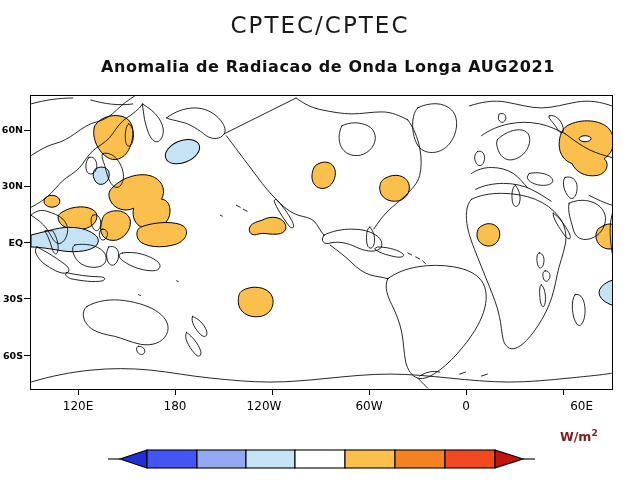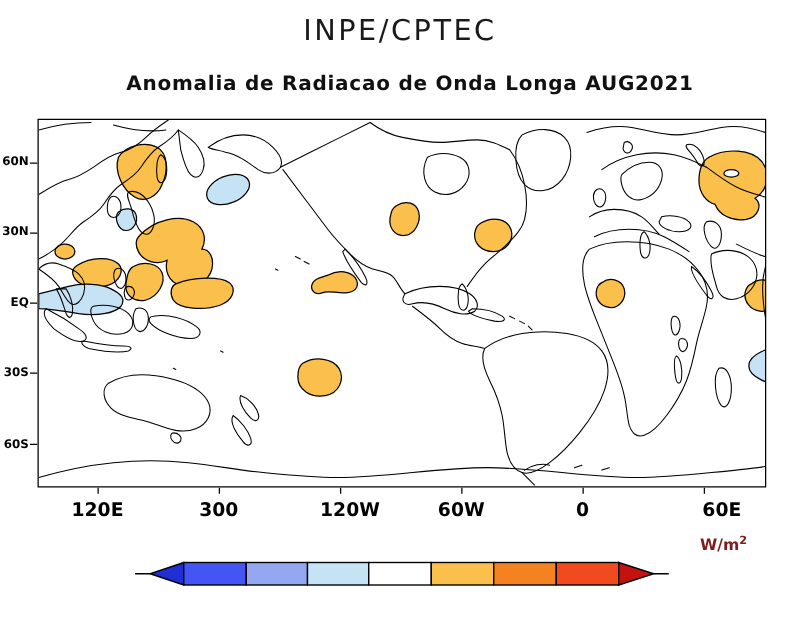--- a/index.html
+++ b/index.html
@@ -29,57 +29,57 @@
   #map-svg{position:absolute;left:0;top:0;width:100%;height:100%;display:block;}
 
   
   .ylab{
     position:absolute;right:617px;width:40px;text-align:right;
     font-size:9.5px;font-weight:700;color:#000;
   }
   .ytick{position:absolute;left:24px;width:6px;height:1.4px;background:#000;}
   .xlab{
     position:absolute;text-align:center;width:60px;margin-left:-30px;
-    font-size:15px;font-weight:700;color:#000;
+    font-size:12px;font-weight:400;color:#000;
   }
   .xtick{position:absolute;top:390px;width:1.4px;height:5px;background:#000;}
 
   
   #cbar-wrap{position:absolute;left:0;top:442px;width:640px;height:52px;}
   #cbar-svg{position:absolute;left:0;top:0;}
   #units{
     position:absolute;left:560px;top:428px;font-size:12.5px;
     font-weight:700;color:#7f1d1d;
   }
   #units sup{font-size:9px;}
 </style>
 </head>
 <body>
 
 <div id="root">
 
-  <div class="hdr-title">INPE/CPTEC</div>
+  <div class="hdr-title">CPTEC/CPTEC</div>
   <div class="hdr-sub">Anomalia de Radiacao de Onda Longa AUG2021</div>
 
   <div class="ylab" style="top:124px;">60N</div>
   <div class="ytick" style="top:130px;"></div>
   <div class="ylab" style="top:180px;">30N</div>
   <div class="ytick" style="top:186px;"></div>
   <div class="ylab" style="top:237px;">EQ</div>
   <div class="ytick" style="top:242px;"></div>
   <div class="ylab" style="top:293px;">30S</div>
   <div class="ytick" style="top:298px;"></div>
   <div class="ylab" style="top:350px;">60S</div>
   <div class="ytick" style="top:355px;"></div>
 
   <div class="xlab" style="left:78px;top:399px;">120E</div>
   <div class="xtick" style="left:78px;"></div>
-  <div class="xlab" style="left:175px;top:399px;">300</div>
+  <div class="xlab" style="left:175px;top:399px;">180</div>
   <div class="xtick" style="left:175px;"></div>
-  <div class="xlab" style="left:280px;top:399px;">120W</div>
+  <div class="xlab" style="left:264px;top:399px;">120W</div>
   <div class="xtick" style="left:272px;"></div>
   <div class="xlab" style="left:369px;top:399px;">60W</div>
   <div class="xtick" style="left:369px;"></div>
   <div class="xlab" style="left:466px;top:399px;">0</div>
   <div class="xtick" style="left:466px;"></div>
   <div class="xlab" style="left:563px;top:399px;text-align:right;">60E</div>
   <div class="xtick" style="left:563px;"></div>
 
   <div id="map-panel">
     <svg id="map-svg" viewBox="0 0 583 295" preserveAspectRatio="none">

